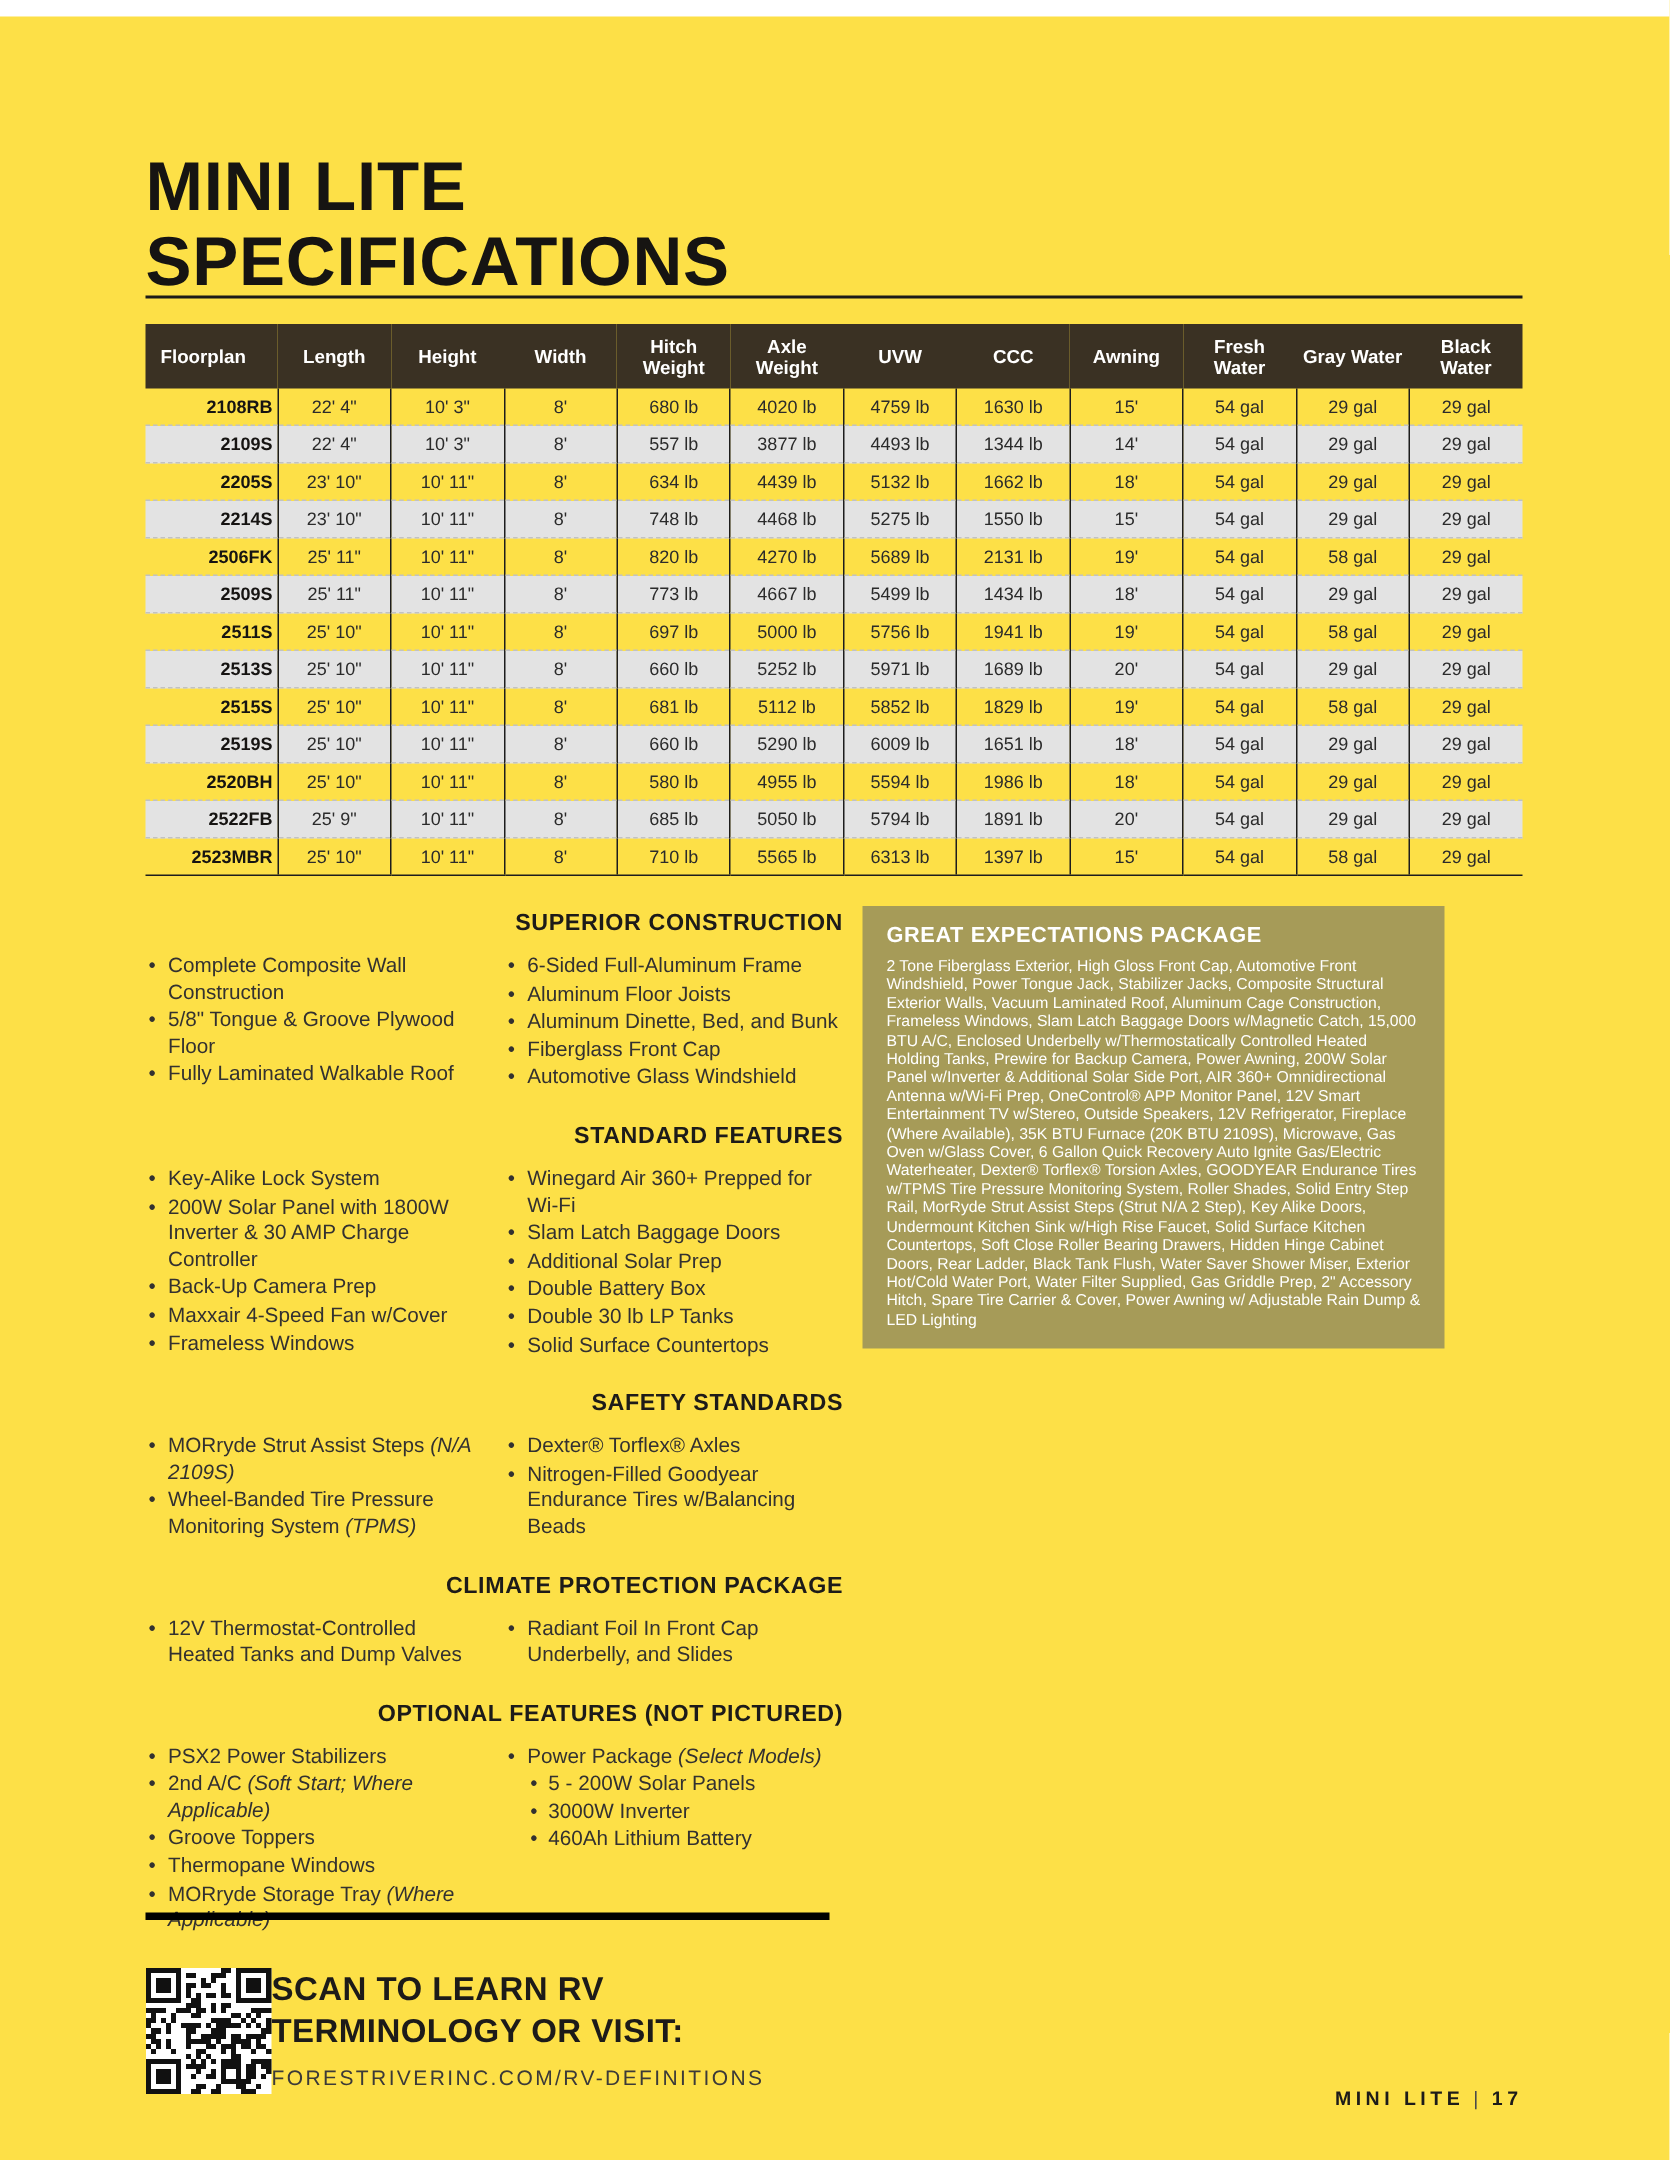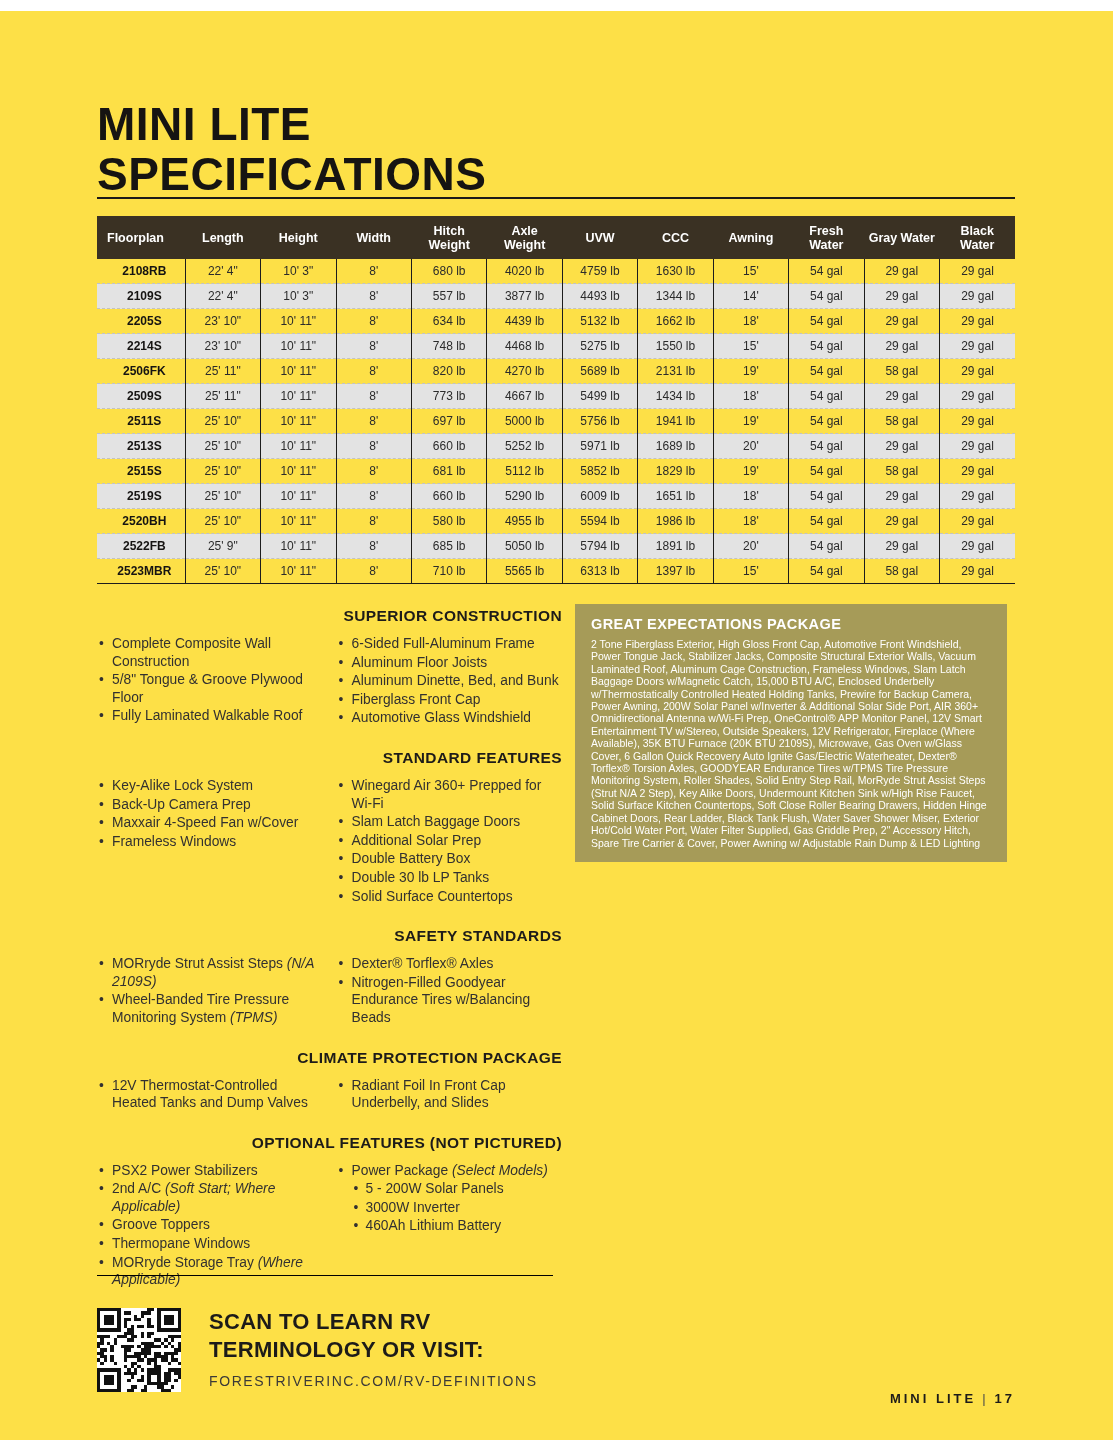--- a/index.html
+++ b/index.html
@@ -11,44 +11,44 @@
   .title-block { position:absolute; left:97px; top:88px; }
   .title-line { font-size:46px; font-weight:700; letter-spacing:0.5px; line-height:50px; color:#161412; }
   .title-rule { position:absolute; left:97px; width:918px; top:186px; border-top:2px solid #1c1a18; }
 
   
   .spec-table-wrap { position:absolute; left:97px; top:205px; width:918px; }
   table { border-collapse:collapse; width:100%; table-layout:fixed; }
   thead th { background:#3a3123; color:#ffffff; font-size:12.5px; font-weight:700; padding:7px 3px; text-align:center; line-height:14px; vertical-align:middle; height:43px; }
   thead th:first-child { text-align:left; padding-left:10px; width:9.6%; }
   tbody td { font-size:12px; color:#2b2b2b; text-align:center; padding:5px 3px; line-height:14px; border-left:1px solid #1d1d1d; }
-  tbody td:first-child { border-left:none; text-align:center; padding-left:10px; font-weight:700; color:#161412; }
+  tbody td:first-child { border-left:none; text-align:right; padding-left:10px; font-weight:700; color:#161412; }
   tbody tr:nth-child(even) { background:#e3e3e3; }
   tbody tr + tr td { border-top:1px dashed #c2c2c2; }
   tbody tr:last-child td { border-bottom:1.5px solid #1d1d1d; }
 
   
   .features { position:absolute; left:97px; top:596px; width:465px; }
   .feature-section { margin-bottom:21px; }
   .feature-section h3 { font-size:15.5px; font-weight:700; letter-spacing:0.4px; color:#1d1b19; margin-bottom:10px;text-align:right; }
   .cols { display:flex; gap:14px; }
   .cols ul { list-style:none; flex:1 1 0; }
   .cols li { position:relative; font-size:13.8px; line-height:17.6px; color:#333130; padding-left:15px; margin-bottom:1px; }
   .cols li::before { content:"\2022"; position:absolute; left:2px; top:0; color:#333130; }
   .cols li em { font-style:italic; }
   .cols li ul { margin-top:1px; }
   .cols li ul li { padding-left:14px; }
 
   
-  .package-box { position:absolute; left:575px; top:593px; width:432px; background:#a69b58; padding:12px 16px 13px 16px; }
+  .package-box { position:absolute; left:575px; top:593px; width:388px; background:#a69b58; padding:12px 16px 13px 16px; }
   .package-box h3 { color:#ffffff; font-size:14.5px; font-weight:700; letter-spacing:0.4px; margin-bottom:6px; }
   .package-box p { color:#ffffff; font-size:10.5px; line-height:12.4px; }
 
   
-  .scan-section { position:absolute; left:97px; top:1264px; width:456px; border-top:1px solid #000000; padding-top:32px; display:flex; gap:28px; }
+  .scan-section { position:absolute; left:97px; top:1264px; width:456px; border-top:5px solid #000000; padding-top:32px; display:flex; }
   .qr { width:84px; height:84px; flex:0 0 84px; }
   .scan-text .scan-line { font-size:22px; font-weight:700; color:#1d1b19; line-height:28px; letter-spacing:0.3px; }
   .scan-text .scan-url { margin-top:9px; font-size:14px; color:#3c3a38; letter-spacing:1.6px; }
 
   
   .footer { position:absolute; right:98px; top:1380px; font-size:13px; font-weight:700; letter-spacing:3px; color:#1d1b19; }
   .footer .sep { font-weight:400; color:#4a4a4a; padding:0 6px; }
 </style>
 </head>
 <body>
@@ -282,20 +282,21 @@
             <li><span>Fiberglass Front Cap</span></li>
             <li><span>Automotive Glass Windshield</span></li>
           </ul>
         </div>
       </section>
       <section class="feature-section">
         <h3>STANDARD FEATURES</h3>
         <div class="cols">
           <ul>
             <li><span>Key-Alike Lock System</span></li>
+            <li><span>200W Solar Panel with 1800W Inverter &amp; 30 AMP Charge Controller</span></li>
             <li><span>Back-Up Camera Prep</span></li>
             <li><span>Maxxair 4-Speed Fan w/Cover</span></li>
             <li><span>Frameless Windows</span></li>
           </ul>
           <ul>
             <li><span>Winegard Air 360+ Prepped for Wi-Fi</span></li>
             <li><span>Slam Latch Baggage Doors</span></li>
             <li><span>Additional Solar Prep</span></li>
             <li><span>Double Battery Box</span></li>
             <li><span>Double 30 lb LP Tanks</span></li>

